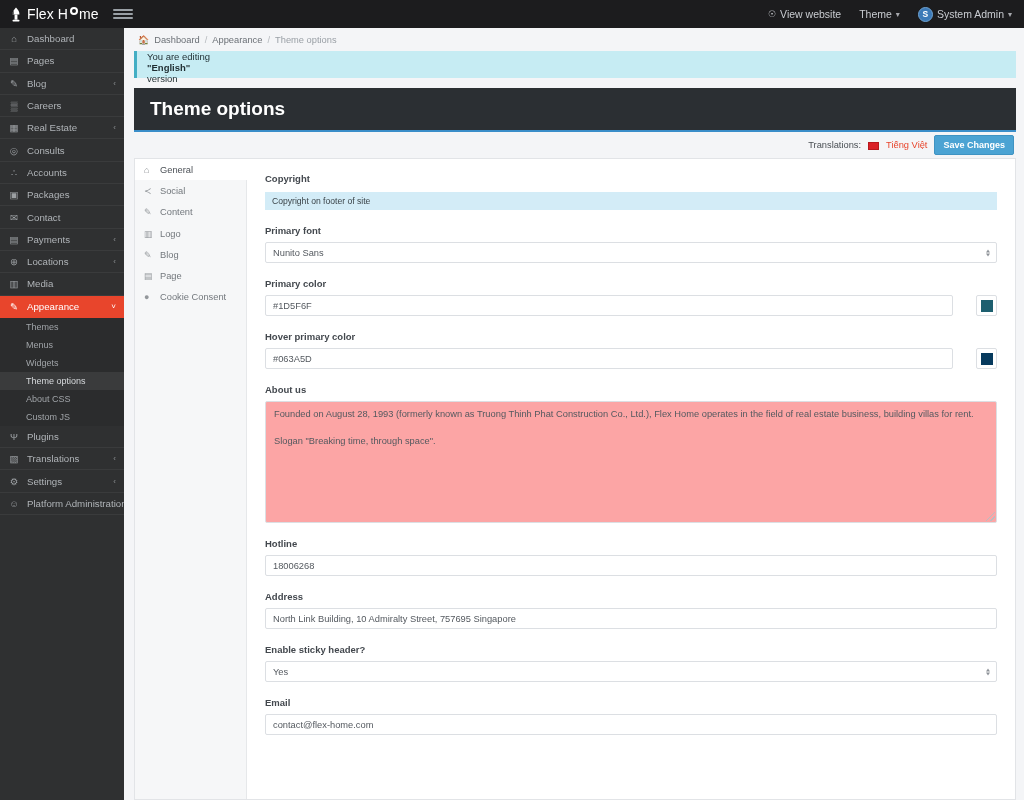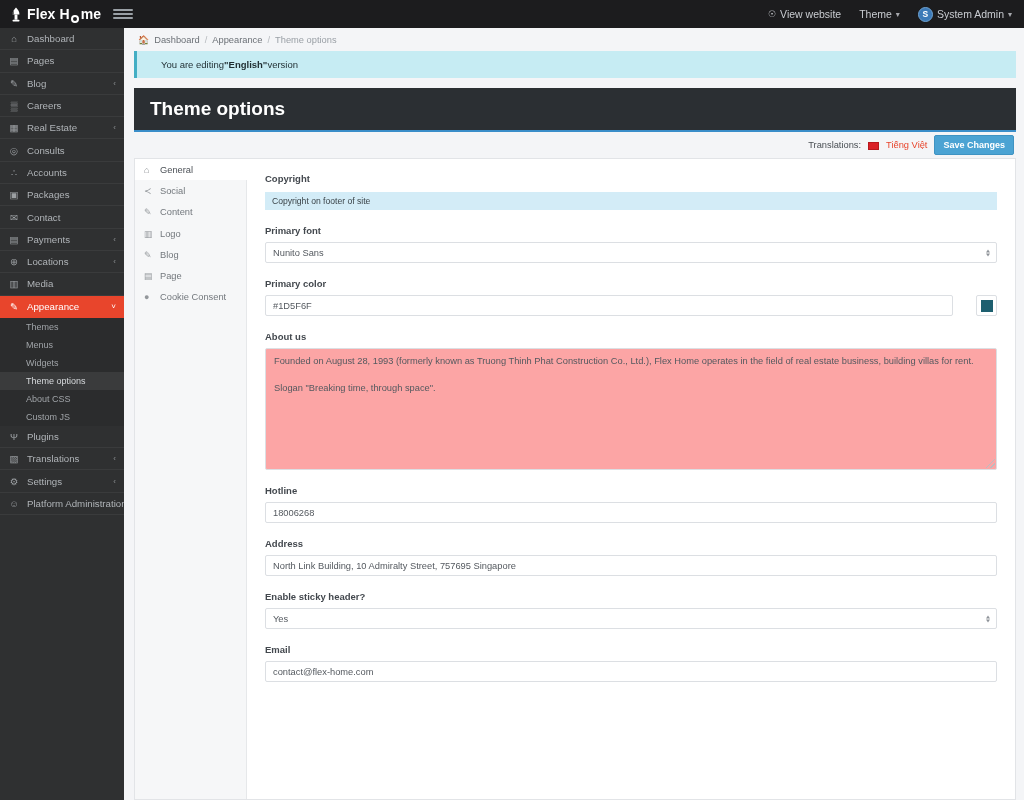--- a/index.html
+++ b/index.html
@@ -21,22 +21,22 @@
     position: relative; z-index: 30;
   }
   .brand {
     width: 104px; height: 28px;
     display: flex; align-items: center; gap: 4px;
     padding-left: 9px;
     color: #fff;
   }
   .brand-logo { width: 14px; height: 15px; flex: 0 0 14px; }
   .brand-name {
-    font-size: 14px; font-weight: bold; letter-spacing: .1px;
-    display: flex; align-items: flex-end; gap: 1.5px;
+    font-size: 14px; font-weight: normal; letter-spacing: .1px;
+    display: flex; align-items: flex-start; gap: 1.5px;
     white-space: nowrap;
   }
   .brand-o {
     width: 8px; height: 8px; border-radius: 50%;
     border: 2px solid #fff; display: inline-block;
     position: relative; top: 1px;
   }
   .hamburger {
     width: 20px; margin-left: 9px;
     display: flex; flex-direction: column; gap: 2.5px;
@@ -113,23 +113,23 @@
   .breadcrumb .home-ico { font-size: 9px; color: #5c6166; }
   .breadcrumb a { color: #6b7076; text-decoration: none; cursor: pointer; }
   .breadcrumb .sep { color: #b4b8bc; }
   .breadcrumb .current { color: #9aa0a6; }
 
   .alert {
     margin: 0 8px 0 10px;
     height: 27px;
     background: #c6ecf3;
     border-left: 3px solid #43aec4;
-    display: flex; align-items: center;
-    padding-left: 24px;
-    font-size: 9.5px; color: #1f2d31;
+    display: flex; align-items: flex-start;
+    padding-left: 10px;
+    font-size: 9.5px; color: #1f2d31; flex-direction: column;
   }
   .alert b { font-weight: bold; }
 
   .page-head {
     margin: 10px 8px 0 10px;
     background: #2b2f33;
     border-bottom: 2px solid #3a8ec9;
     height: 44px;
     display: flex; align-items: center;
     padding: 0 16px;
@@ -474,20 +474,29 @@
         <div class="field">
           <label class="field-label">Primary color</label>
           <div class="color-row">
             <div class="input">#1D5F6F</div>
             <button class="swatch-btn">
               <span class="swatch" id="sw1" style="background: rgb(29, 95, 111);"></span>
             </button>
           </div>
         </div>
 
+        <div class="field">
+          <label class="field-label">Hover primary color</label>
+          <div class="color-row">
+            <div class="input">#063A5D</div>
+            <button class="swatch-btn">
+              <span class="swatch" id="sw2" style="background: rgb(6, 58, 93);"></span>
+            </button>
+          </div>
+        </div>
 
         <div class="field">
           <label class="field-label">About us</label>
           <div class="textarea">Founded on August 28, 1993 (formerly known as Truong Thinh Phat Construction Co., Ltd.), Flex Home operates in the field of real estate business, building villas for rent.
 
 Slogan "Breaking time, through space".</div>
           <div style="position:relative;">
             <span class="resize-grip" style="bottom:auto; top:-11px; right:2px;"></span>
           </div>
         </div>

